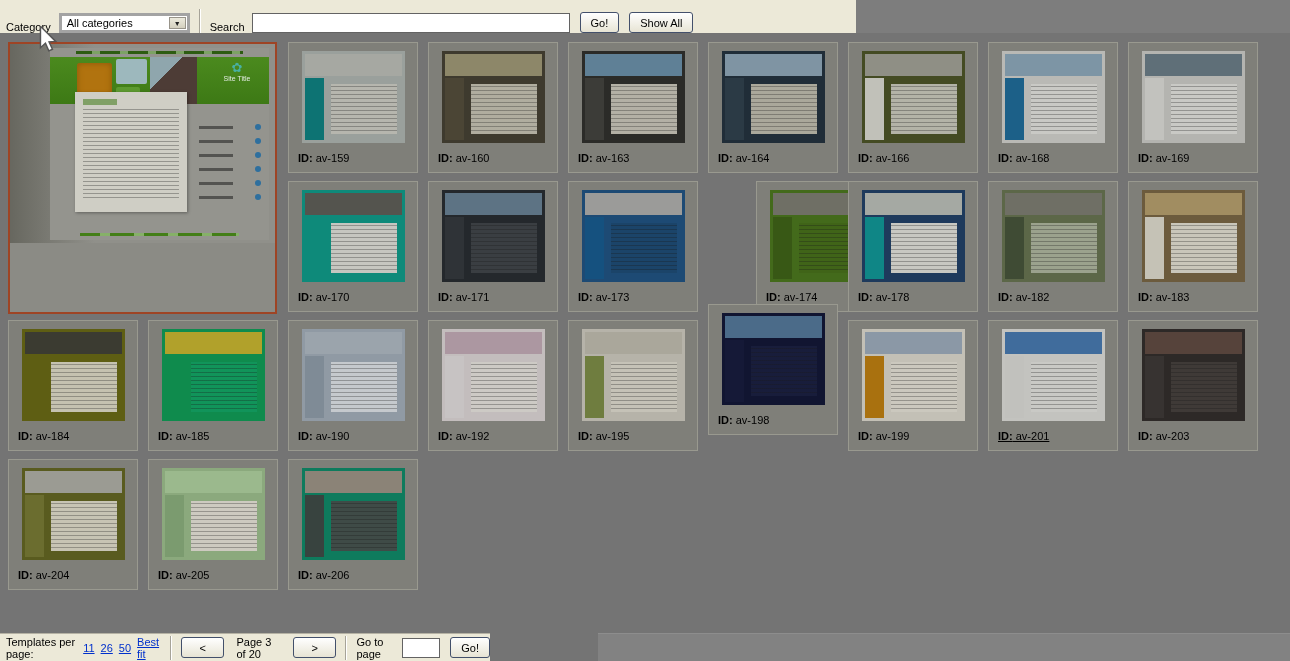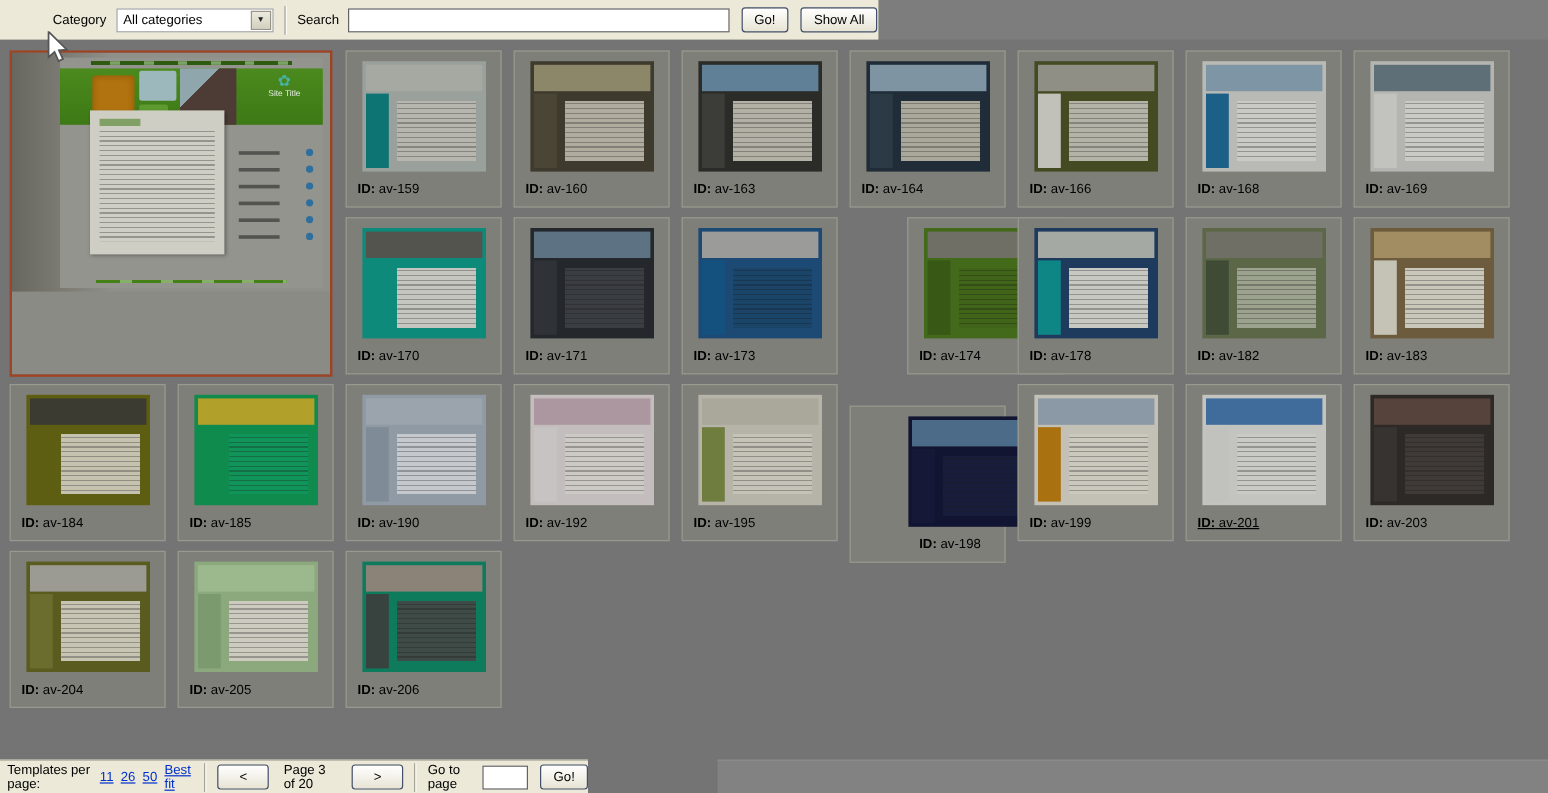--- a/index.html
+++ b/index.html
@@ -1,23 +1,23 @@
 <!DOCTYPE html>
 <html><head>
 <meta charset="utf-8">
 <style>
   html,body{margin:0;padding:0;background:#747474;}
   *{box-sizing:border-box;font-family:"Liberation Sans",sans-serif;}
   #screen{position:relative;width:1290px;height:661px;background:#747474;overflow:hidden;font-size:11px;color:#000;}
 
   
-  .topbar{position:absolute;left:0;top:0;width:732px;height:33px;background:#ece9d8;display:flex;align-items:center;padding-left:38px;}
+  .topbar{position:absolute;left:0;top:0;width:856px;height:33px;background:#ece9d8;display:flex;align-items:flex-end;}
   .topbar-right{position:absolute;left:716px;top:0;right:0;height:33px;background:#7d7d7d;}
   .bar-label{margin-left:6px;}
-  .combo{margin-left:8px;width:131px;height:20px;background:#fff;border:1px solid #a3a3a3;position:relative;display:flex;align-items:center;padding-left:5px;cursor:default;}
+  .combo{margin-left:8px;width:131px;height:20px;background:#fff;border:3px solid #a3a3a3;position:relative;display:flex;align-items:center;padding-left:5px;cursor:default;}
   .combo-btn{position:absolute;right:1px;top:1px;bottom:1px;width:17px;background:linear-gradient(#eceadd,#d4d0bf);border:1px solid #98948a;display:flex;align-items:center;justify-content:center;font-size:7px;color:#222;}
   .vsep{width:0;height:24px;border-left:1px solid #a6a398;border-right:1px solid #ffffff;margin:0 9px;}
   .txt-input{height:20px;border:1px solid #636363;background:#fff;margin-left:7px;padding:0 3px;font-size:11px;outline:none;}
   .search-input{width:318px;}
   .btn{height:21px;border:1px solid #43506b;border-radius:3px;background:linear-gradient(#ffffff,#e7e4d4);font-size:11px;padding:0 10px;margin-left:10px;color:#000;cursor:default;}
 
   
   .card{position:absolute;width:130px;height:131px;background:#7f7f79;border:1px solid #99998f;}
   .card .thumb{width:103px;height:92px;margin:8px auto 0;background:var(--frame);padding:3px;display:flex;flex-direction:column;}
   .t-banner{height:22px;background:var(--banner);}
@@ -317,21 +317,21 @@
       <div class="card" style="left: 568px; top: 320px; --frame: #b6b3a9; --banner: #aaa79b; --side: #6f7d3f; --page: #c5c2b7;">
         <div class="thumb">
           <div class="t-banner"></div>
           <div class="t-body">
             <div class="t-side"></div>
             <div class="t-page lines"></div>
           </div>
         </div>
         <div class="id-line"><b>ID:</b> av-195</div>
       </div>
-      <div class="card" style="left: 708px; top: 338px; padding-left: 48px; --frame: #111531; --banner: #4b6b89; --side: #151937; --page: #181d3b;">
+      <div class="card" style="left: 708px; top: 304px; --frame: #111531; --banner: #4b6b89; --side: #151937; --page: #181d3b;">
         <div class="thumb">
           <div class="t-banner"></div>
           <div class="t-body">
             <div class="t-side"></div>
             <div class="t-page lines"></div>
           </div>
         </div>
         <div class="id-line"><b>ID:</b> av-198</div>
       </div>
       <div class="card" style="left: 848px; top: 320px; --frame: #c3c0b6; --banner: #8b98a6; --side: #a9710f; --page: #cbc8be;">

